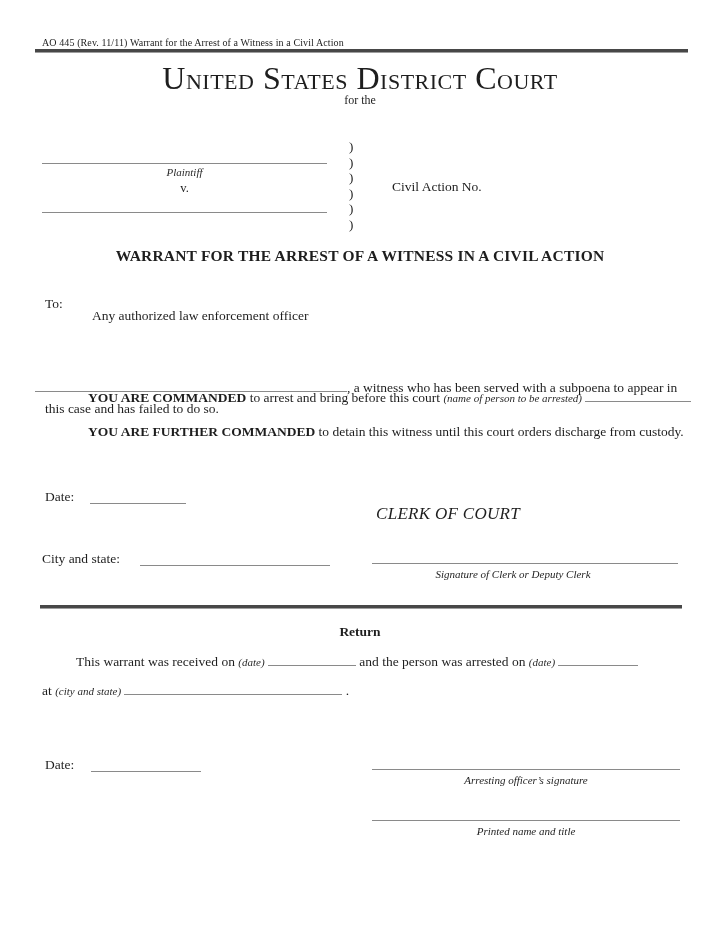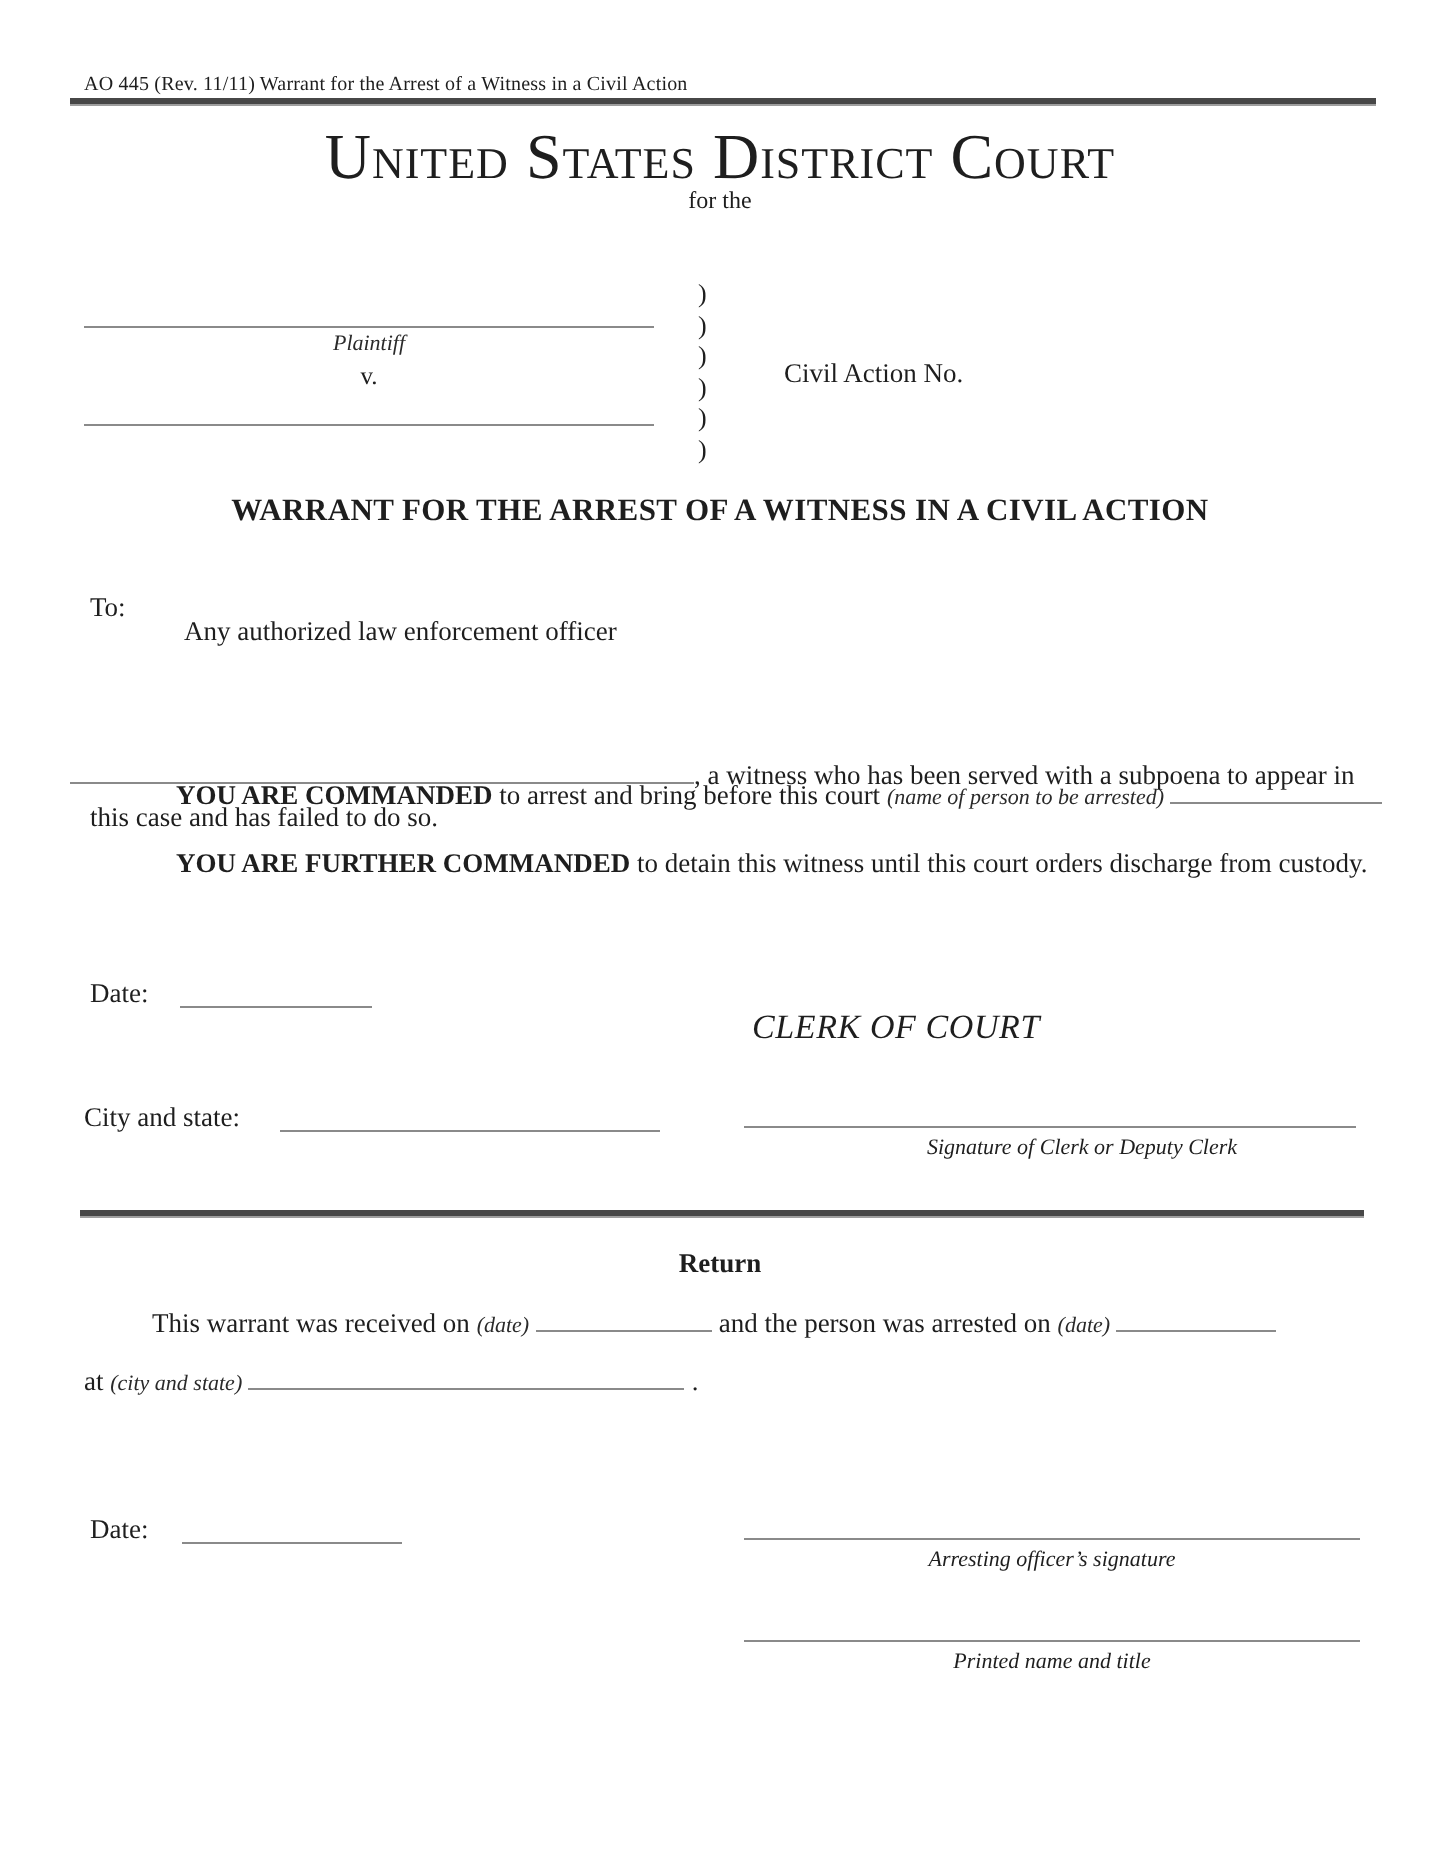--- a/index.html
+++ b/index.html
@@ -95,21 +95,21 @@
     <span class="b">YOU ARE FURTHER COMMANDED</span><span> to detain this witness until this court orders discharge from custody.</span>
   </div>
 
   <div class="abs" style="left:45px; top:489px;">Date:</div>
   <div class="line" style="left:90px; top:503px; width:96px;"></div>
   <div class="abs clerk-court" style="left:376px; top:504px;">CLERK OF COURT</div>
 
   <div class="abs" style="left:42px; top:551px;">City and state:</div>
   <div class="line" style="left:140px; top:565px; width:190px;"></div>
   <div class="line" style="left:372px; top:563px; width:306px;"></div>
-  <div class="abs sig-caption" style="left:388px; top:568px; width:306px;">Signature of Clerk or Deputy Clerk</div>
+  <div class="abs sig-caption" style="left:360px; top:568px; width:306px;">Signature of Clerk or Deputy Clerk</div>
 
   <div class="rule" style="left:40px; top:605px; width:642px;"></div>
 
   <div class="abs return-head center" style="left:0; top:624px;">Return</div>
 
   <div class="abs" style="left:76px; top:652px; width:610px;">
     <span>This warrant was received on </span><span class="hint">(date)</span>
     <span class="blank" style="width:88px;"></span><span> and the person was arrested on </span><span class="hint">(date)</span>
     <span class="blank" style="width:80px;"></span>
   </div>

